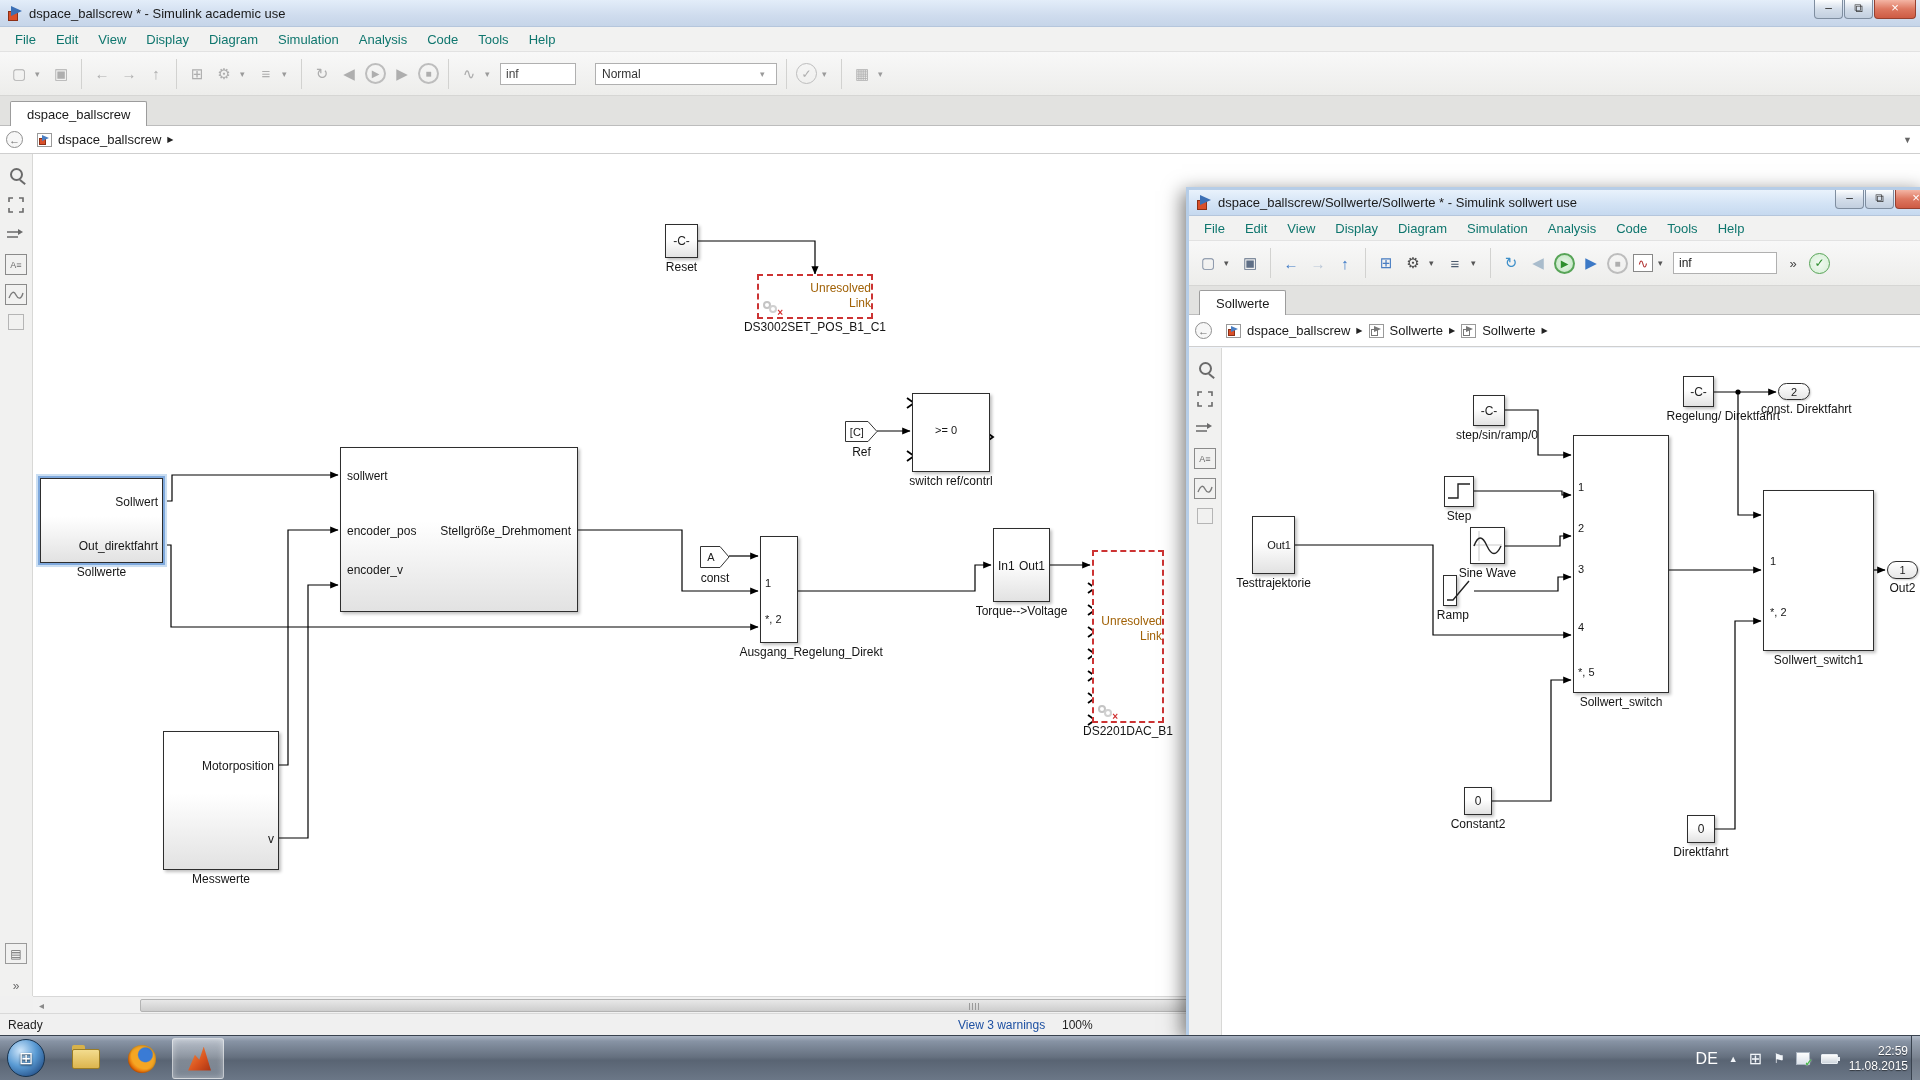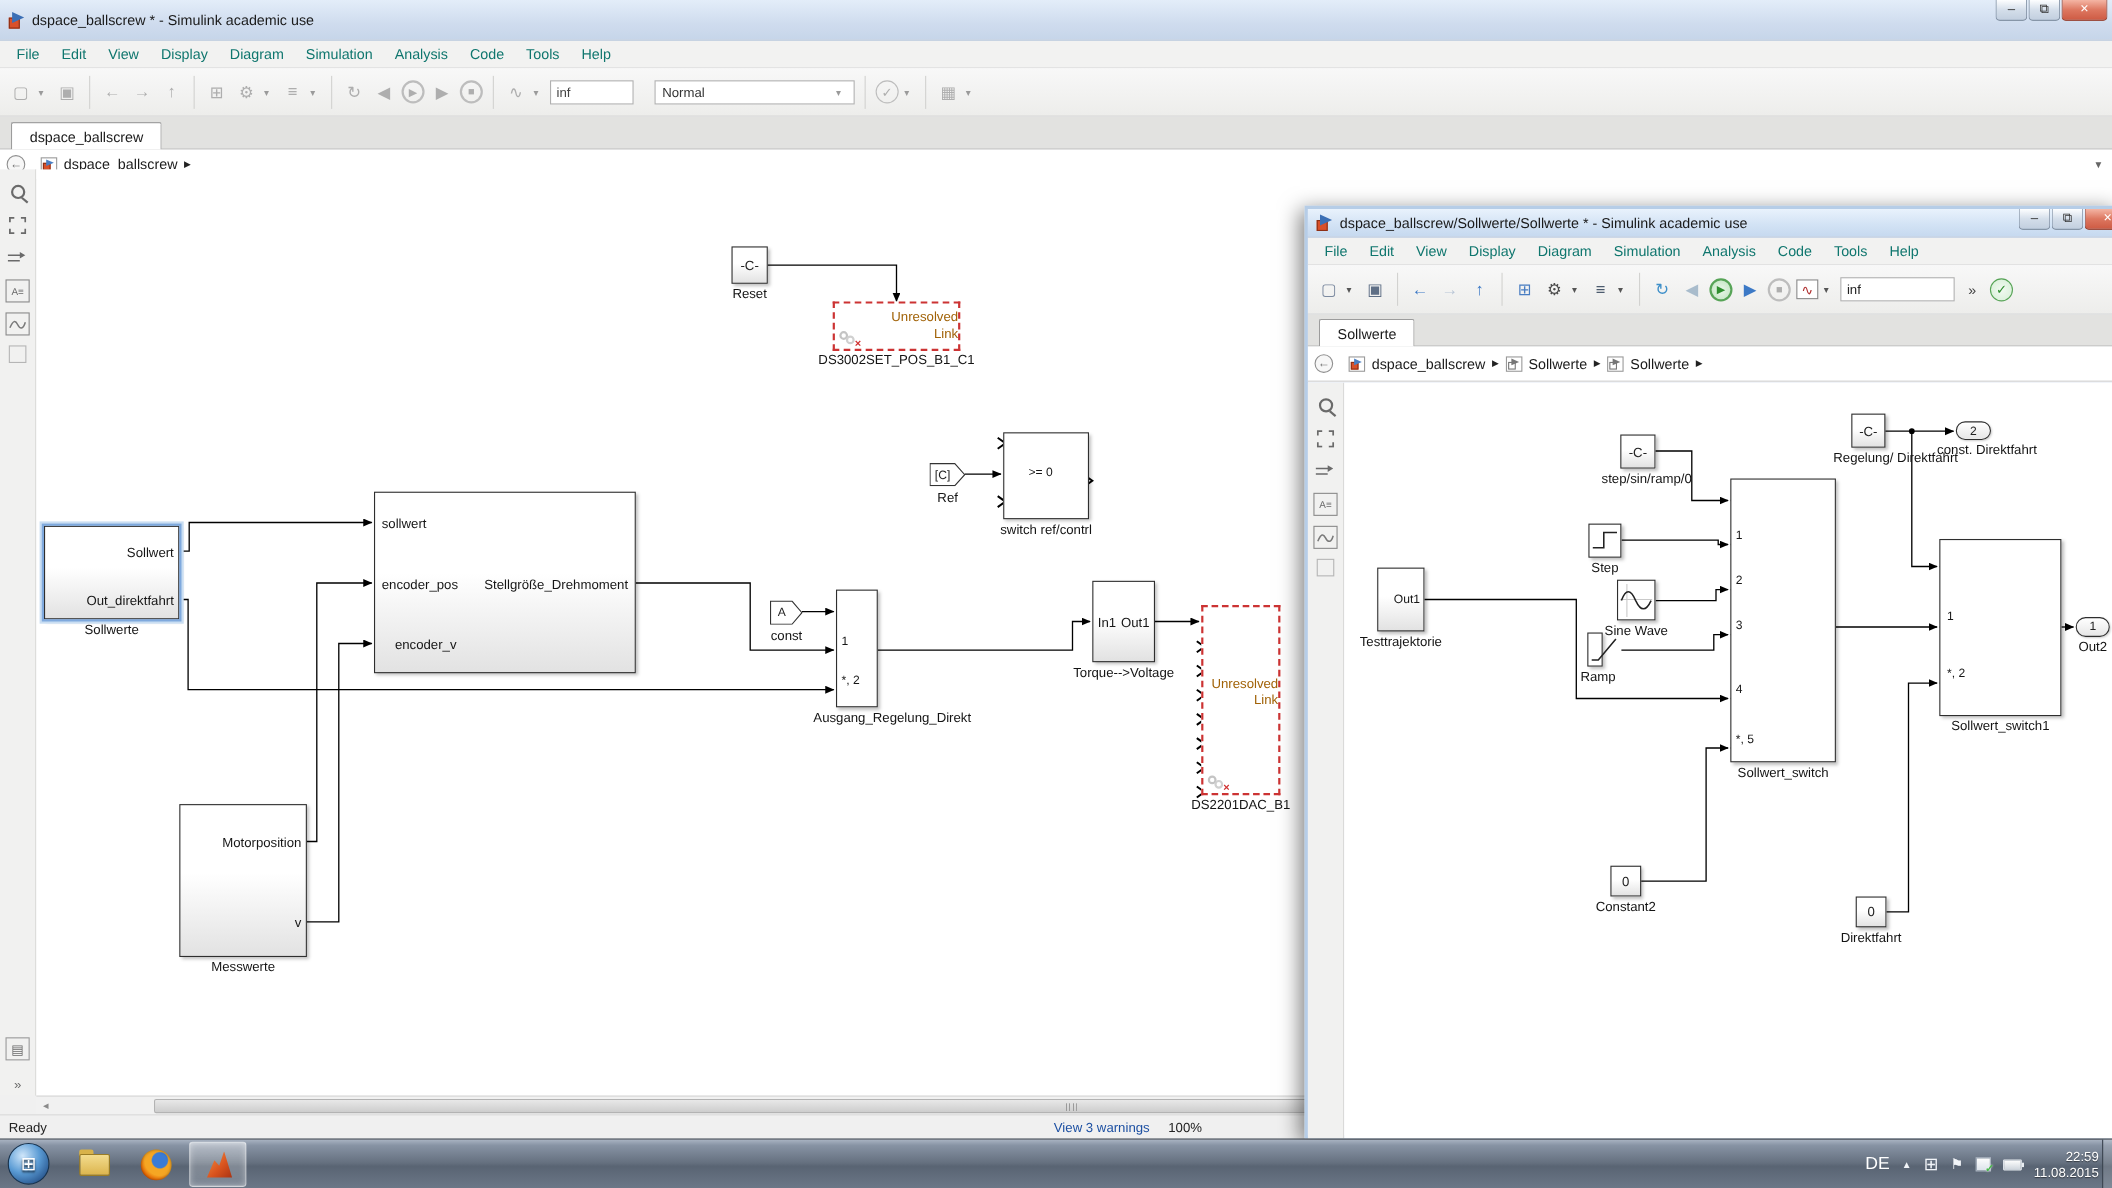--- a/index.html
+++ b/index.html
@@ -1,21 +1,21 @@
 <!DOCTYPE html>
 <html><head>
 <meta charset="utf-8">
 <style>
   *{margin:0;padding:0;box-sizing:border-box;}
   html,body{width:1920px;height:1080px;overflow:hidden;font-family:"Liberation Sans",sans-serif;}
   #screen{position:relative;width:1920px;height:1080px;background:#e8e8e8;overflow:hidden;}
 
   
   .win{position:absolute;background:#f0f0f0;}
-  .titlebar{position:relative;height:37px;background:linear-gradient(#e3edf9,#cfdcee 60%,#c6d5e9);border-bottom:1px solid #b5c6dc;display:flex;align-items:center;padding-left:7px;font-size:13px;color:#1a1a1a;}
+  .titlebar{position:relative;height:27px;background:linear-gradient(#e3edf9,#cfdcee 60%,#c6d5e9);border-bottom:1px solid #b5c6dc;display:flex;align-items:center;padding-left:7px;font-size:13px;color:#1a1a1a;}
   .slicon{width:16px;height:15px;position:relative;margin-right:6px;flex:0 0 auto;}
   .slicon:before{content:"";position:absolute;left:1px;bottom:0;width:8px;height:8px;background:#d9502a;border:1px solid #8d2f15;}
   .slicon:after{content:"";position:absolute;left:4px;top:0;width:0;height:0;border-left:11px solid #3b6fb5;border-top:5px solid transparent;border-bottom:5px solid transparent;}
   .winbtns{position:absolute;top:0;right:4px;display:flex;gap:1px;}
   .wb{width:29px;height:19px;border:1px solid #7f8ea0;border-top:none;border-radius:0 0 4px 4px;background:linear-gradient(#fdfeff,#d4deea 50%,#c2cfdf);color:#333;font-size:12px;text-align:center;line-height:16px;}
   .wb.close{width:42px;background:linear-gradient(#f4b5a4,#dd7760 50%,#ce5b44);color:#fff;border-color:#97402f;font-size:13px;}
   .menubar{height:25px;background:#f2f2f1;display:flex;align-items:center;padding-left:6px;gap:2px;border-bottom:1px solid #e2e2e2;}
   .mi{font-size:13px;color:#0f766e;padding:3px 9px;}
   .toolbar{height:44px;background:linear-gradient(#f8f8f8,#ededeb);border-bottom:1px solid #d6d6d4;display:flex;align-items:center;padding-left:8px;gap:5px;}
   .ti{font-size:15px;width:22px;height:22px;display:inline-flex;align-items:center;justify-content:center;}
@@ -236,21 +236,21 @@
 
       <div class="blk sel" style="left:7px;top:324px;width:123px;height:85px;">
         <span class="pin" style="right:4px;top:16px;">Sollwert</span>
         <span class="pin" style="right:4px;top:60px;">Out_direktfahrt</span>
         <span class="bl">Sollwerte</span>
       </div>
 
       <div class="blk" style="left:307px;top:293px;width:238px;height:165px;">
         <span class="pin" style="left:6px;top:21px;">sollwert</span>
         <span class="pin" style="left:6px;top:76px;">encoder_pos</span>
-        <span class="pin" style="left:6px;top:131px;margin-left:12px;">encoder_v</span>
+        <span class="pin" style="left:6px;top:115px;">encoder_v</span>
         <span class="pin" style="right:6px;top:76px;">Stellgröße_Drehmoment</span>
       </div>
 
       <div class="blk" style="left:632px;top:70px;width:33px;height:34px;">
         <span class="vtext">-C-</span>
         <span class="bl">Reset</span>
       </div>
 
       <div class="blk unres" style="left:724px;top:120px;width:116px;height:45px;">
         <span class="utext" style="top:5px;">Unresolved</span>
@@ -323,21 +323,21 @@
     <div class="statusbar" style="top:1013px;">
       <span style="position:absolute;left:8px;top:4px;">Ready</span>
       <span style="position:absolute;left:958px;top:4px;color:#1d50a2;">View 3 warnings</span>
       <span style="position:absolute;left:1062px;top:4px;">100%</span>
     </div>
   </div>
 
   <div class="win" style="left:1186px;top:187px;width:740px;height:848px;border:3px solid #b6cde7;box-shadow:-4px 4px 18px rgba(0,0,0,.5);background:#eef2f8;">
     <div class="titlebar" style="height:26px;background:linear-gradient(#e9f2fc,#d3e3f5 55%,#c6d9ef);">
       <span class="slicon"></span>
-      <span>dspace_ballscrew/Sollwerte/Sollwerte * - Simulink academic use</span>
+      <span>dspace_ballscrew/Sollwerte/Sollwerte * - Simulink sollwert use</span>
       <span class="winbtns" style="right:-14px;">
         <span class="wb">–</span>
         <span class="wb">⧉</span>
         <span class="wb close">×</span>
       </span>
     </div>
     <div class="menubar">
       <span class="mi">File</span>
       <span class="mi">Edit</span>
       <span class="mi">View</span>

